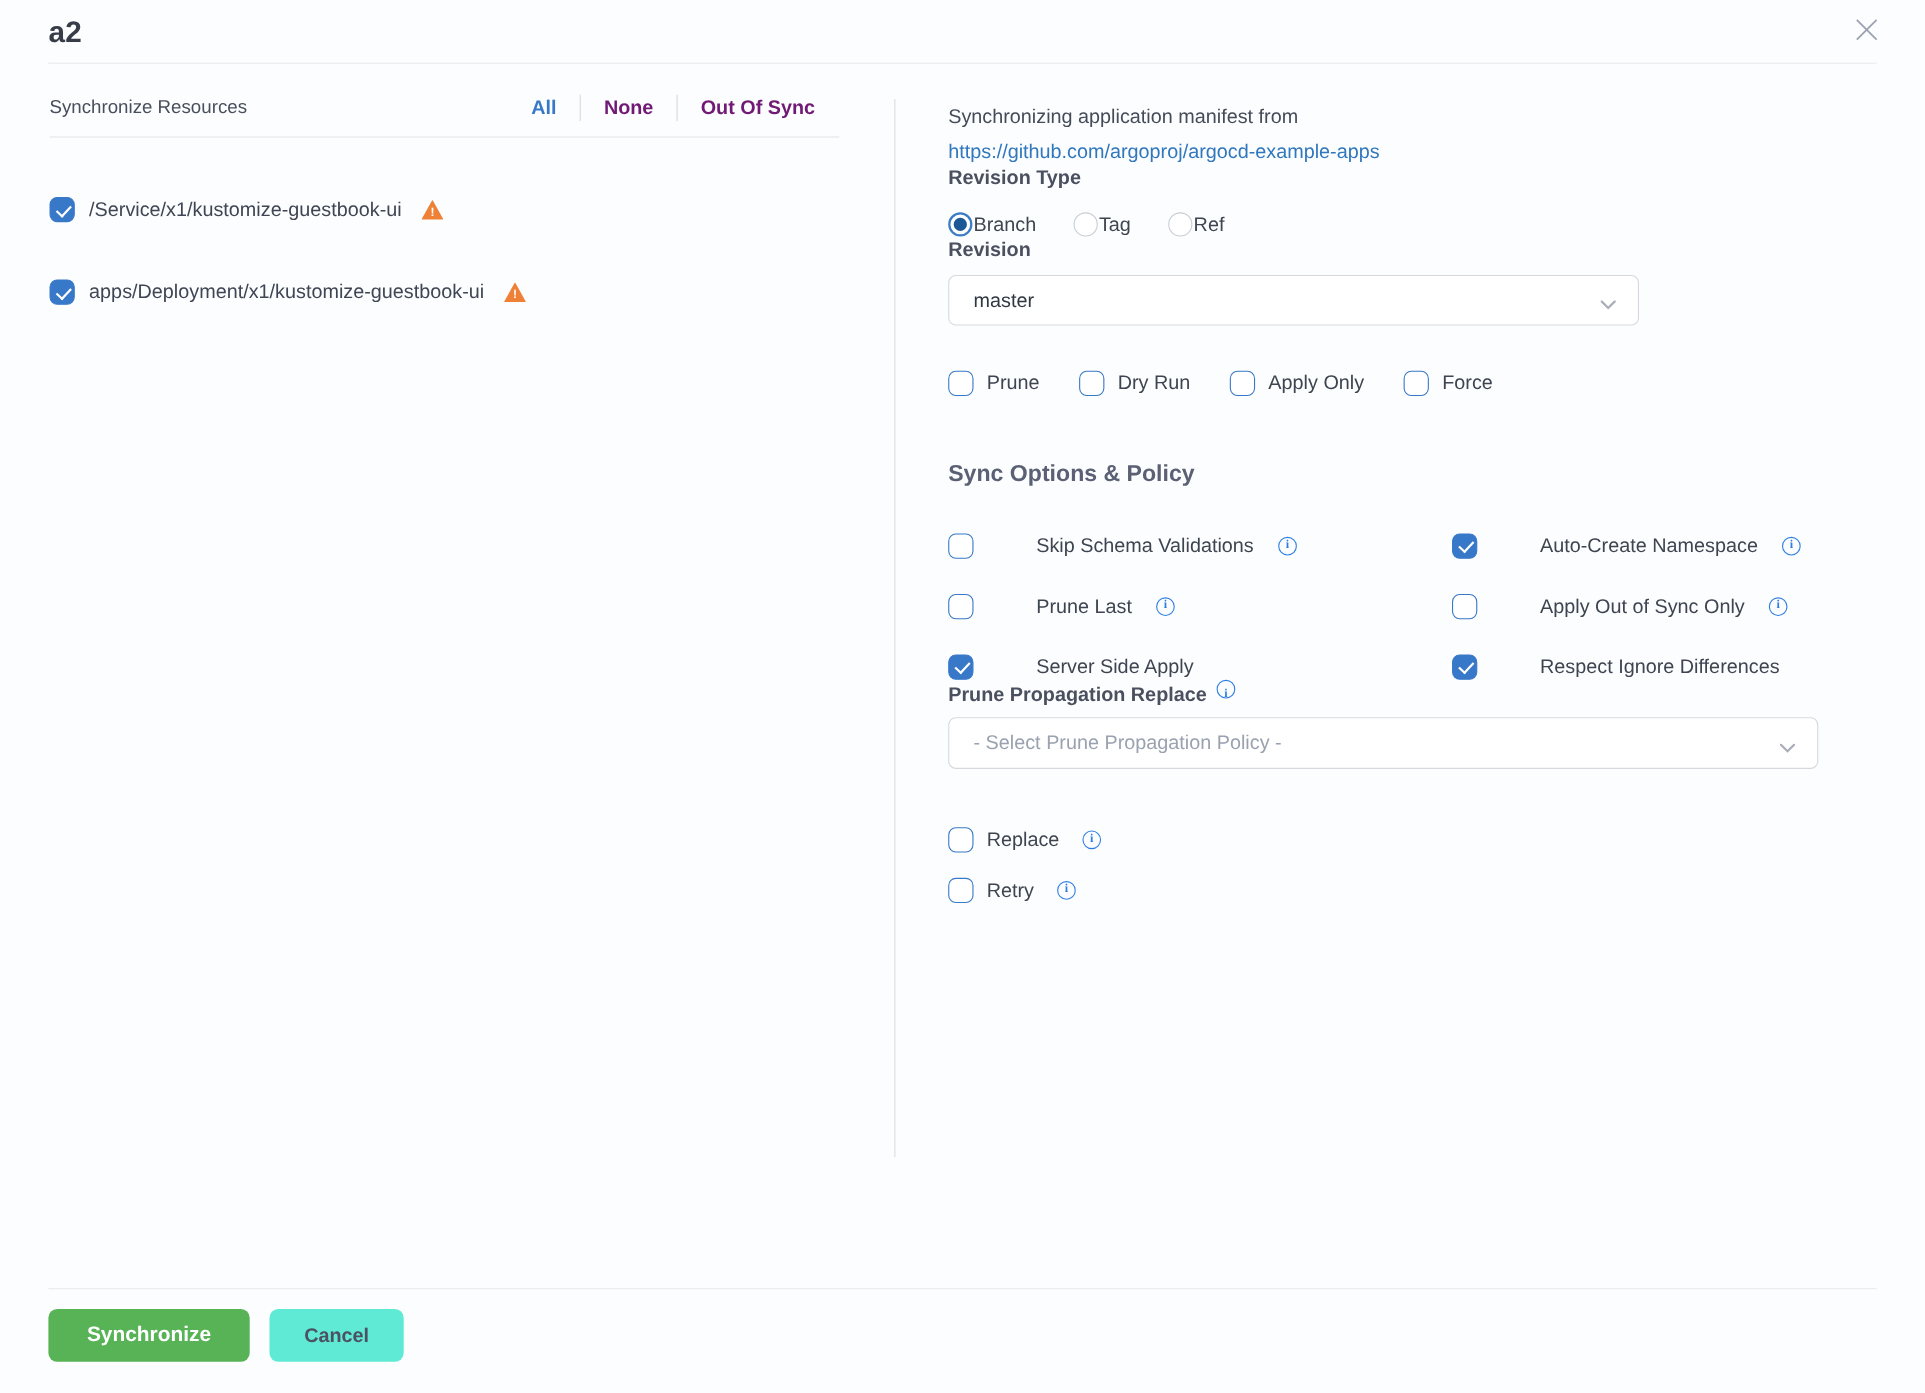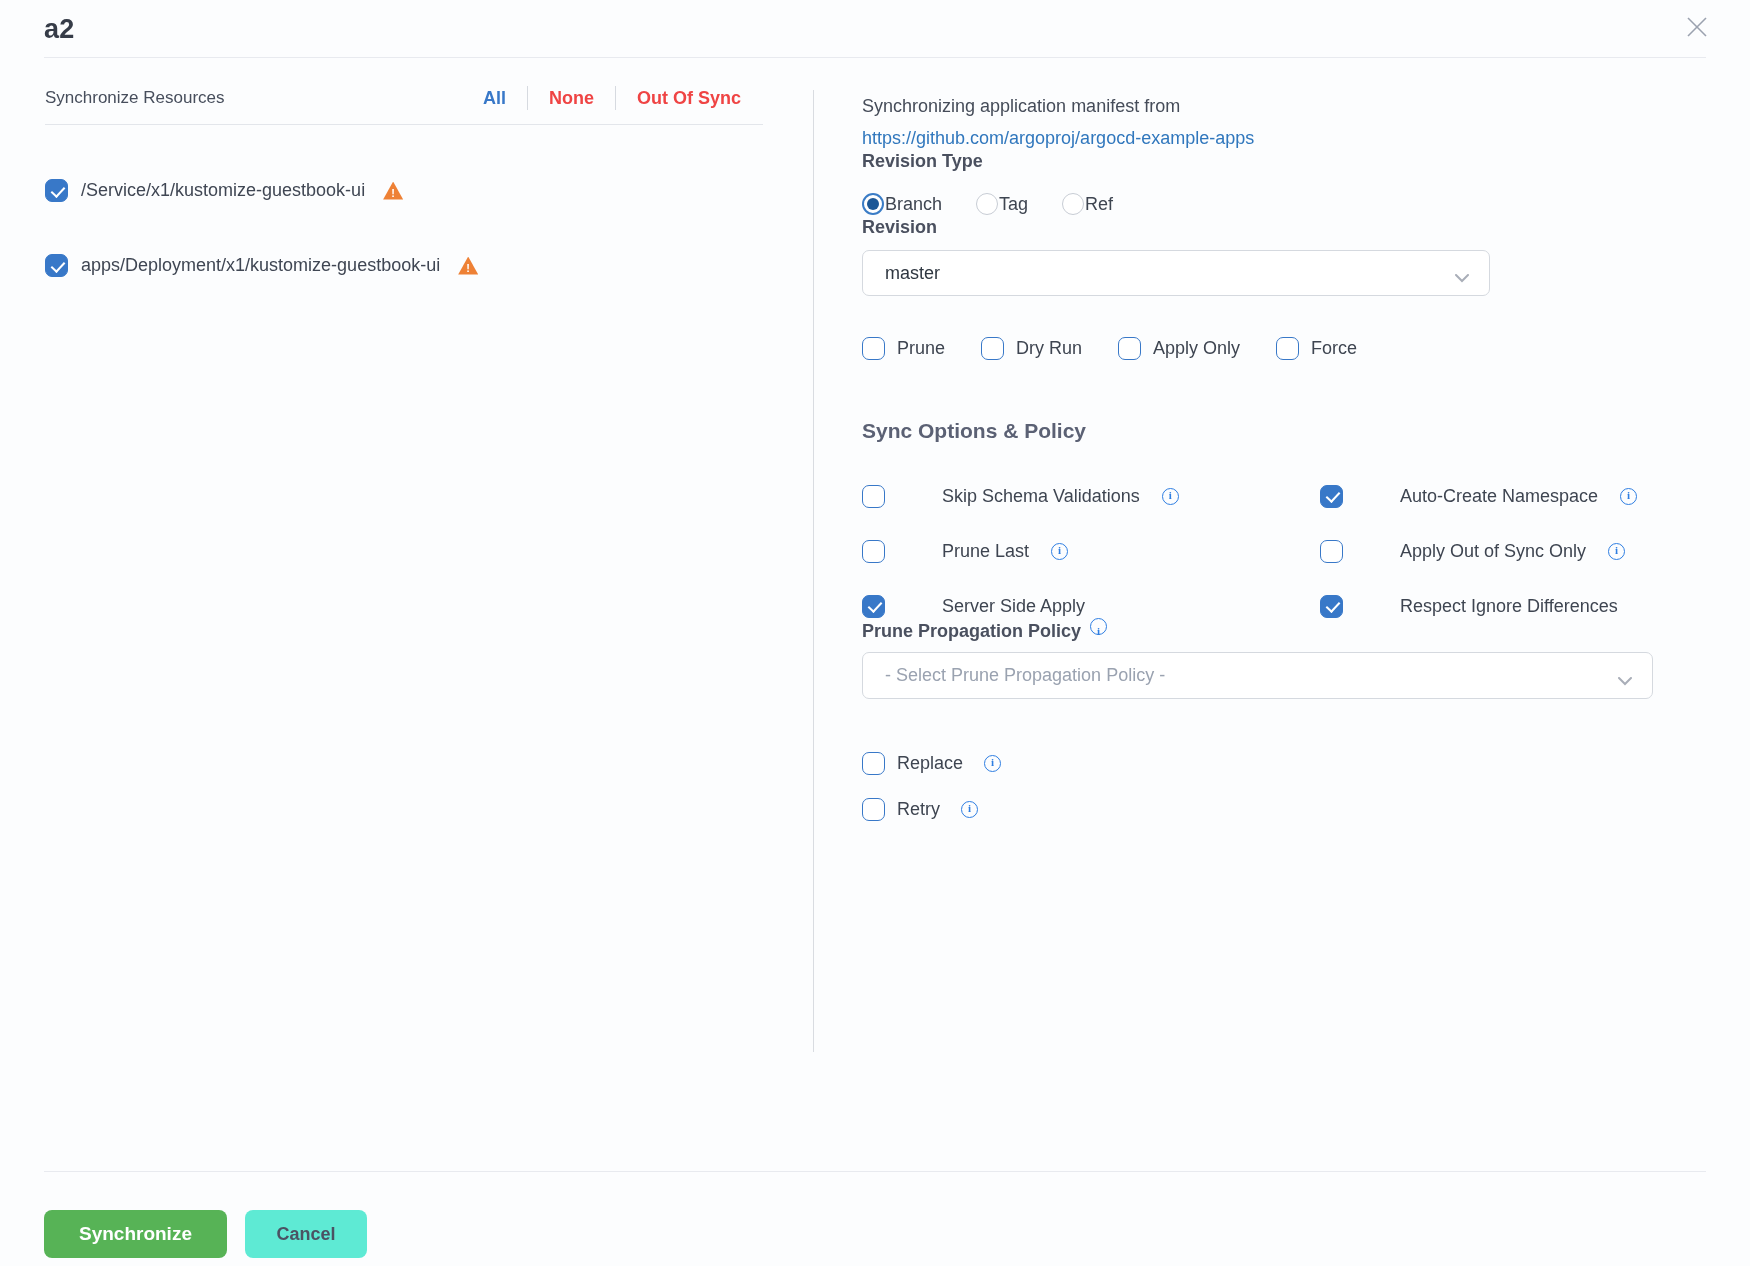--- a/index.html
+++ b/index.html
@@ -20,21 +20,21 @@
   
   .columns { display:flex; }
   .vline { position:absolute; left:813px; top:90px; width:1px; height:962px; background:#d9dce1; }
   .left  { width:813px; padding-left:45px; }
   .right { flex:1; padding-left:49px; padding-top:36px; }
 
   
   .sync-header { margin-top:28px; width:718px; display:flex; justify-content:space-between; align-items:center; }
   .sync-header .title { font-size:17px; font-weight:500; color:#474e5c; }
   .tabs { display:flex; align-items:center; padding-right:22px; }
-  .tab { font-size:18px; font-weight:700; color:#ef4444; cursor:pointer; }
+  .tab { font-size:18px; font-weight:700; color:#701a75; cursor:pointer; }
   .tab.active { color:var(--accent-blue); }
   .tab-sep { width:1px; height:24px; background:#d6dae0; margin:0 21px; }
   .sync-underline { width:718px; border-bottom:1px solid #e3e6eb; margin-top:14px; }
 
   .res-row { display:flex; align-items:center; gap:13px; }
   .res-row:nth-of-type(1) { margin-top:54px; }
   .res-row + .res-row { margin-top:52px; }
   .res-label { font-size:18px; font-weight:500; color:#3f4653; }
 
   
@@ -93,21 +93,21 @@
   .ppp-heading { margin-top:45px; font-size:18px; }
   .extra-row { display:flex; align-items:center; gap:12px; height:24px; }
   .extra-row.first { margin-top:52px;align-items:center; }
   .extra-row + .extra-row { margin-top:22px; }
   .extra-row .lbl { font-size:18px; color:#3e4551; }
 
   
   .footer { position:absolute; left:0; right:0; top:1171px; }
   .footer .rule { margin:0 44px; border-top:1px solid #e8eaef; }
   .footer .btns { display:flex; gap:18px; padding:18px 0 0 44px; }
-  .btn { border:none; border-radius:8px; height:48px; font-family:inherit; cursor:pointer;margin-top:20px; }
+  .btn { border:none; border-radius:8px; height:48px; font-family:inherit; cursor:pointer; }
   .btn-sync { width:183px; background:var(--success-green); color:#fff; font-size:19px; font-weight:700; }
   .btn-cancel { width:122px; background:#5eead4; color:#4b5263; font-size:18px; font-weight:600; }
 </style>
 </head>
 <body>
 
 <div class="header">
   <h1>a2</h1>
 </div>
 <span class="close-btn">
@@ -236,21 +236,21 @@
     <span class="cb checked"></span>
     <span class="lbl">Server Side Apply</span>
   </span>
 
   <span class="opt-item">
     <span class="cb checked"></span>
     <span class="lbl">Respect Ignore Differences</span>
   </span>
 </div>
 
-    <h3 class="sec ppp-heading"><span>Prune Propagation Policy</span><span class="info"></span></h3>
+    <h3 class="sec ppp-heading"><span>Prune Propagation Replace</span><span class="info"></span></h3>
     <div class="select select-ppp">
       <span class="val">- Select Prune Propagation Policy -</span>
       <span class="chevron">
         <svg width="14" height="9" viewBox="0 0 14 9">
             <polyline points="1,1 7,7 13,1" fill="none" stroke="#a9aeb8" stroke-width="2" stroke-linecap="round"></polyline>
           </svg>
       </span>
     </div>
 
     <div id="extras">

